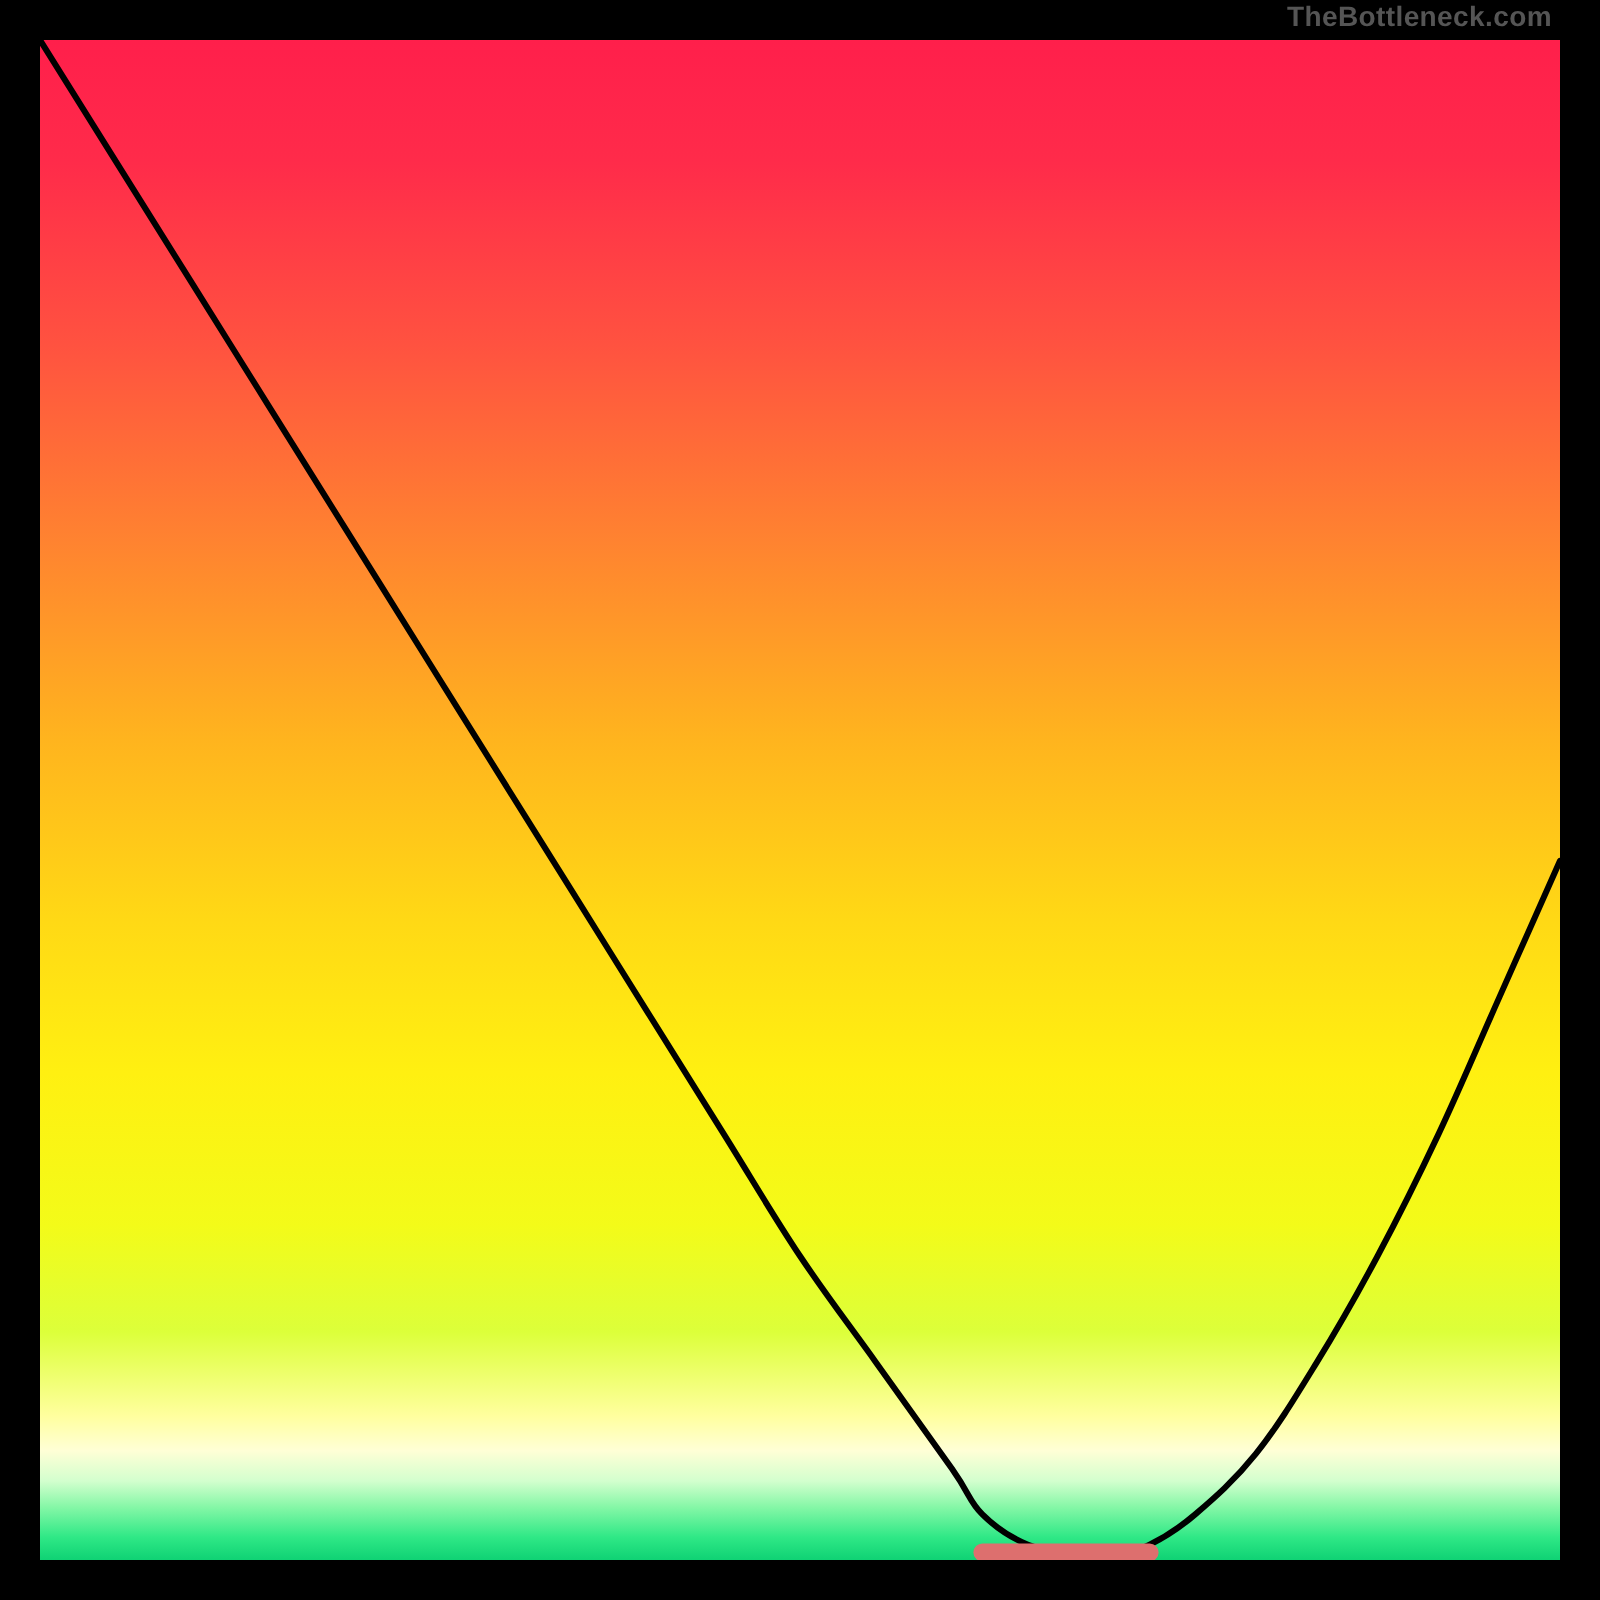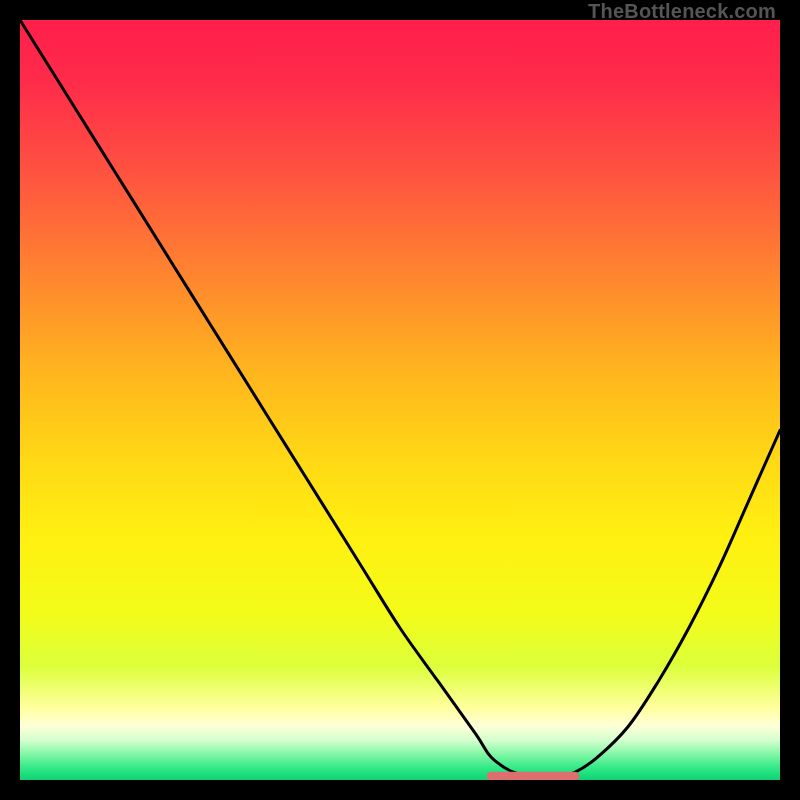--- a/index.html
+++ b/index.html
@@ -33,21 +33,21 @@
     position: absolute;
     inset: 0;
     width: 100%;
     height: 100%;
   }
   .watermark {
     position: absolute;
     top: 0px;
     right: 24px;
     color: #555;
-    font-size: 20px;
+    font-size: 14px;
     font-weight: 600;
     letter-spacing: 0.2px;
     user-select: none;
   }
 </style>
 </head>
 <body>
 
 <div class="frame">
 

